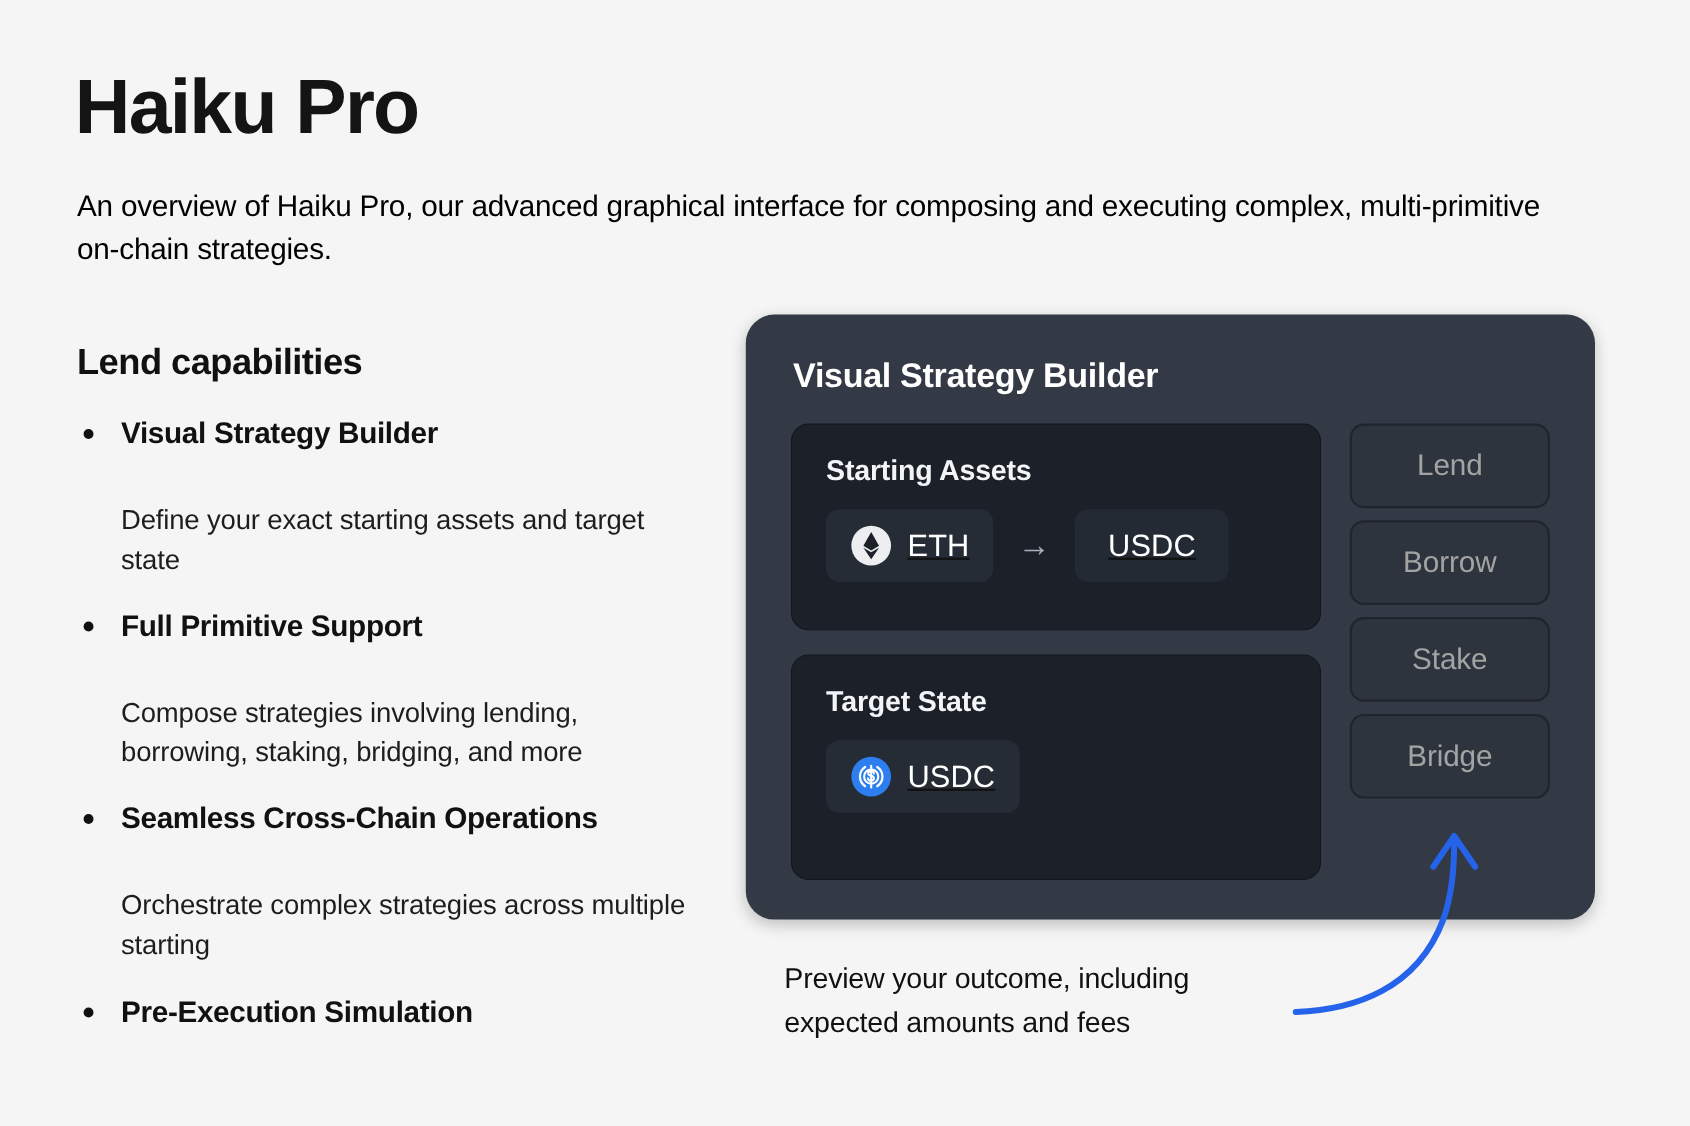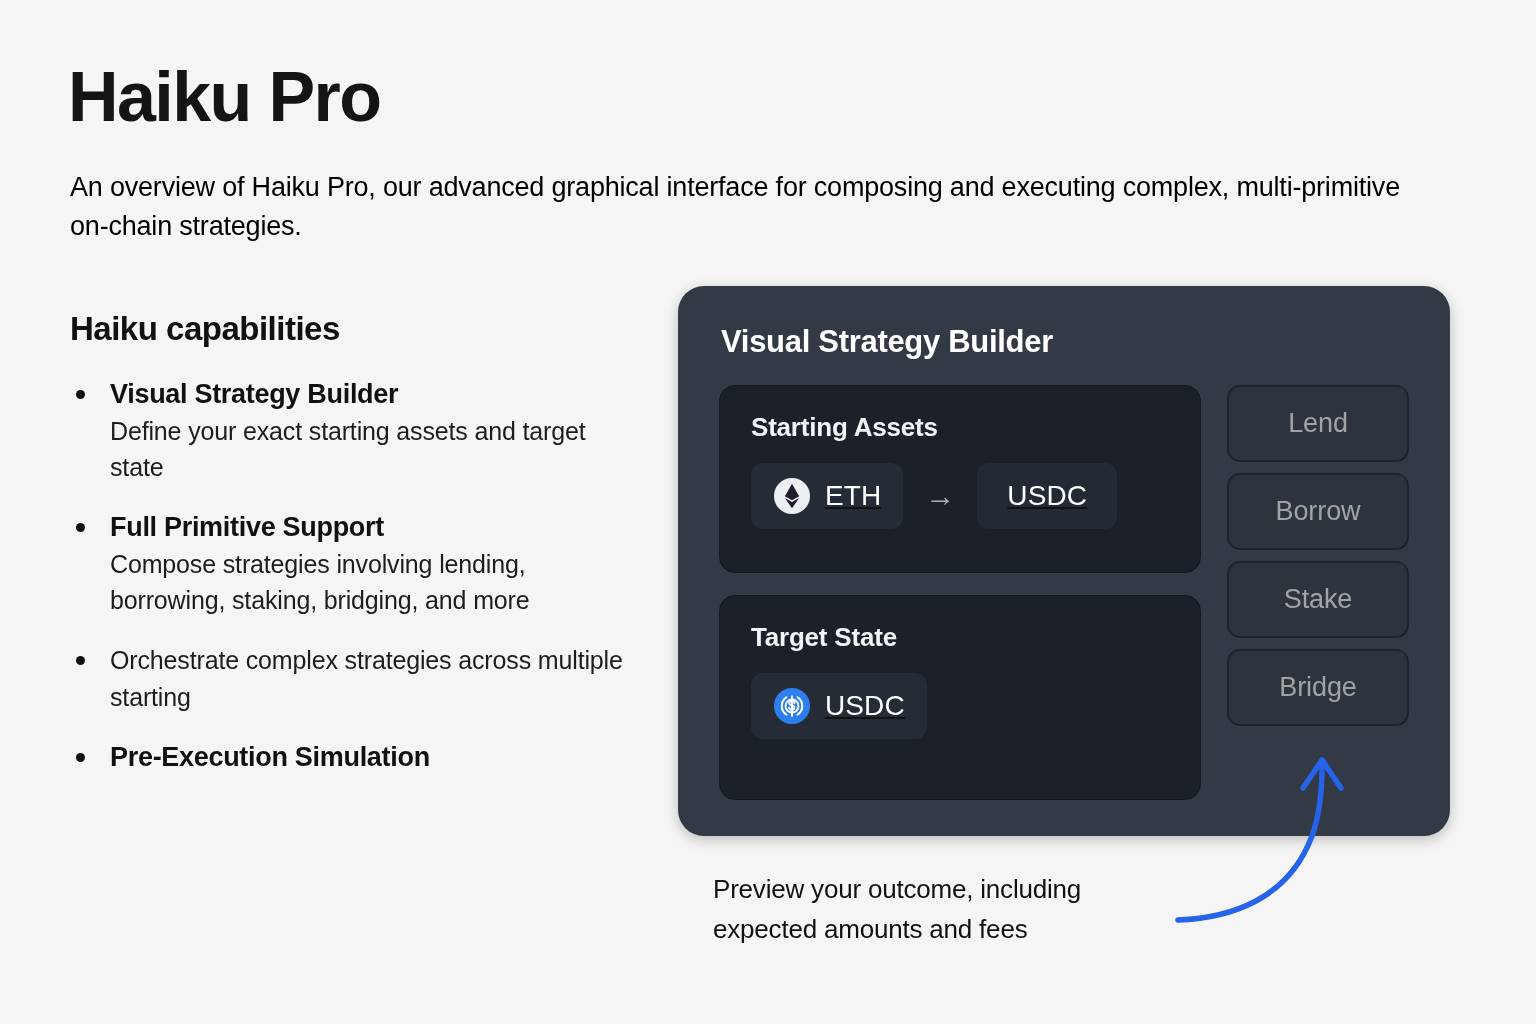--- a/index.html
+++ b/index.html
@@ -84,20 +84,21 @@
     display: block;
   }
 
   .cap-desc {
     font-size: 25px;
     font-weight: 400;
     line-height: 1.45;
     letter-spacing: -0.15px;
     color: #1d1d1d;
     display: block;
+    margin-top: 42px;
   }
   .cap-desc:empty { display: none; }
 
   
   .builder-panel {
     position: absolute;
     left: 678px;
     top: 286px;
     width: 772px;
     height: 550px;
@@ -226,35 +227,36 @@
     pointer-events: none;
   }
 </style>
 </head>
 <body>
 
 <h1 class="page-title">Haiku Pro</h1>
 
 <p class="subtitle">An overview of Haiku Pro, our advanced graphical interface for composing and executing complex, multi-primitive on-chain strategies.</p>
 
-<h2 class="section-heading">Haiku capabilities</h2>
+<h2 class="section-heading">Lend capabilities</h2>
 
 <ul class="caps-list">
   <li class="cap-item">
     <span class="cap-bullet"></span>
     <span class="cap-title">Visual Strategy Builder</span>
     <span class="cap-desc">Define your exact starting assets and target state</span>
   </li>
   <li class="cap-item">
     <span class="cap-bullet"></span>
     <span class="cap-title">Full Primitive Support</span>
     <span class="cap-desc">Compose strategies involving lending, borrowing, staking, bridging, and more</span>
   </li>
   <li class="cap-item">
     <span class="cap-bullet"></span>
+    <span class="cap-title">Seamless Cross-Chain Operations</span>
     <span class="cap-desc">Orchestrate complex strategies across multiple starting</span>
   </li>
   <li class="cap-item">
     <span class="cap-bullet"></span>
     <span class="cap-title">Pre-Execution Simulation</span>
 
   </li>
 </ul>
 
 <div class="builder-panel">

